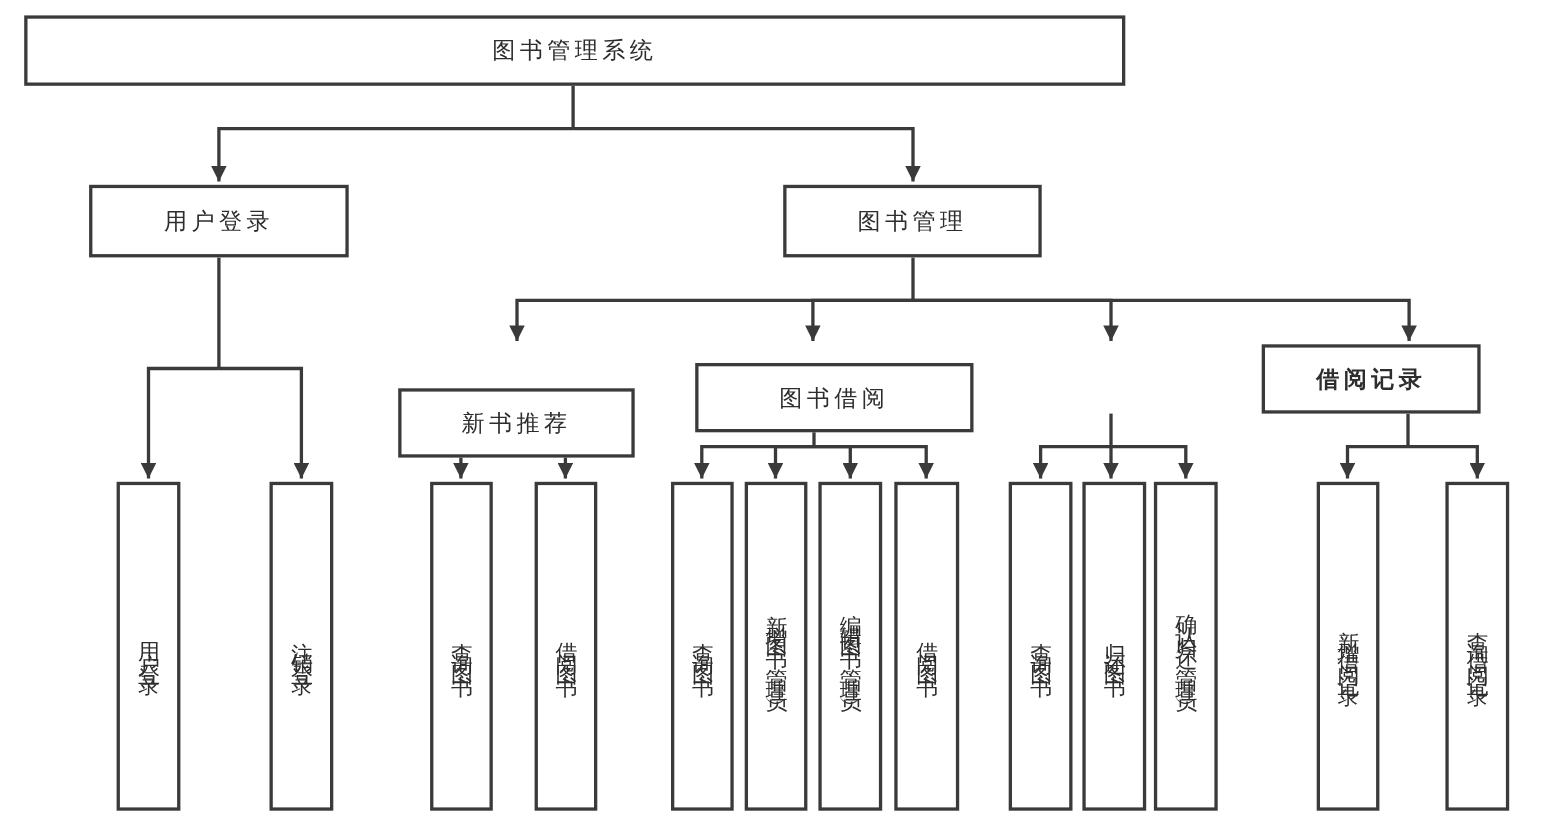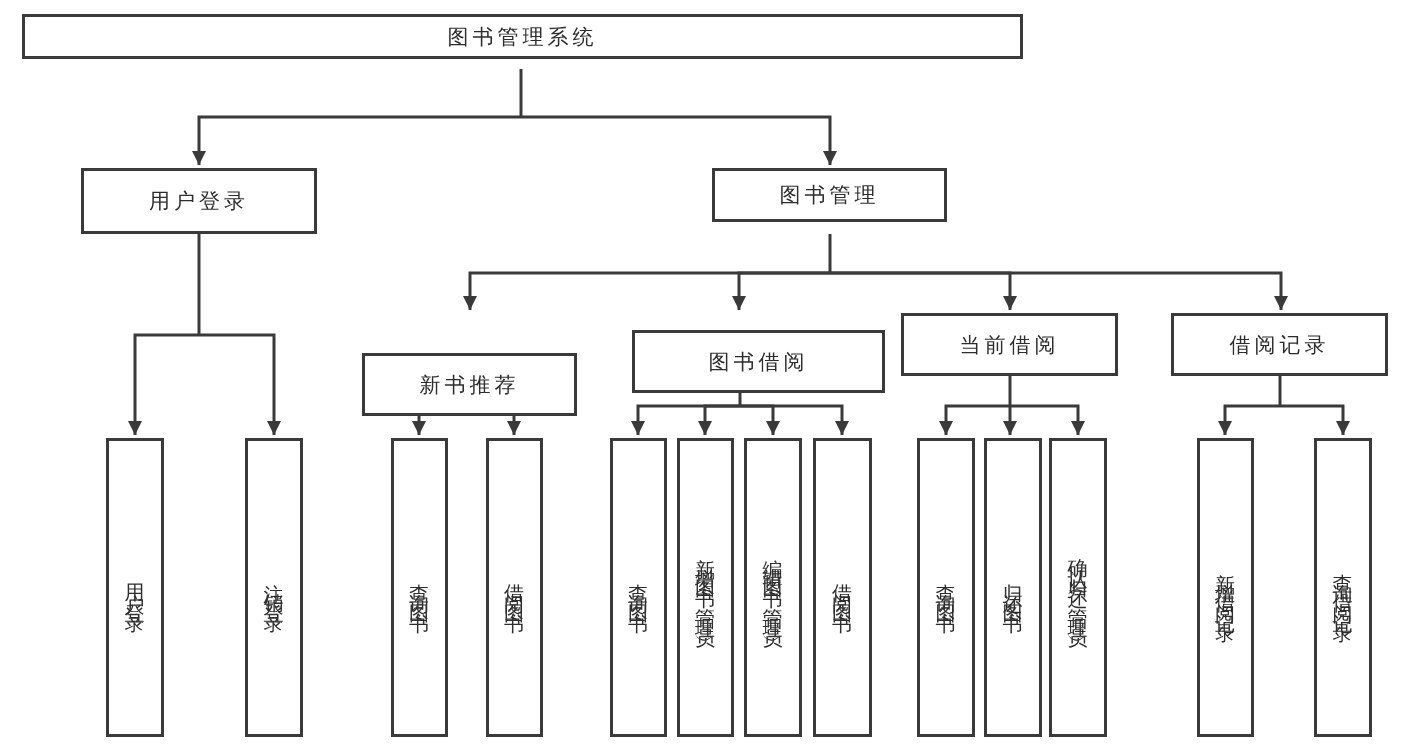--- a/index.html
+++ b/index.html
@@ -105,41 +105,38 @@
       <path class="wire" d="M1010,406 L1078,406 L1078,435" marker-end="url(#arrowhead)"></path>
     </g>
 
     <g>
       <path class="wire" d="M1280,376 L1280,406"></path>
       <path class="wire" d="M1280,406 L1225,406 L1225,435" marker-end="url(#arrowhead)"></path>
       <path class="wire" d="M1280,406 L1343,406 L1343,435" marker-end="url(#arrowhead)"></path>
     </g>
   </svg>
 
-  <div class="node h" style="left:22px; top:14px; width:1001px; height:45px;">
+  <div class="node h" style="left:22px; top:14px; width:1001px; height:64px;">
     <span>图书管理系统</span>
   </div>
 
   <div class="node h" style="left:81px; top:168px; width:236px; height:66px;">
     <span>用户登录</span>
   </div>
-  <div class="node h" style="left:712px; top:168px; width:235px; height:54px;">
+  <div class="node h" style="left:712px; top:168px; width:235px; height:66px;">
     <span>图书管理</span>
   </div>
 
   <div class="node h" style="left:362px; top:313px; width:215px; height:63px;margin-top:40px;">
     <span>新书推荐</span>
   </div>
   <div class="node h" style="left:632px; top:330px; width:253px; height:63px;">
     <span>图书借阅</span>
   </div>
-  <div class="node h" style="left:901px; top:313px; width:217px; height:63px;">
-    <span>当前借阅</span>
-  </div>
-  <div class="node h" style="left:1171px; top:313px; width:217px; height:63px;">
+  <div class="node h" style="left:1147px; top:313px; width:199px; height:63px;font-weight:bold;">
     <span>借阅记录</span>
   </div>
 
   <div class="node v" style="left:106px; top:438px; width:58px; height:299px;">
     <span>用户登录</span>
   </div>
   <div class="node v" style="left:245px; top:438px; width:58px; height:299px;">
     <span>注销登录</span>
   </div>
 

